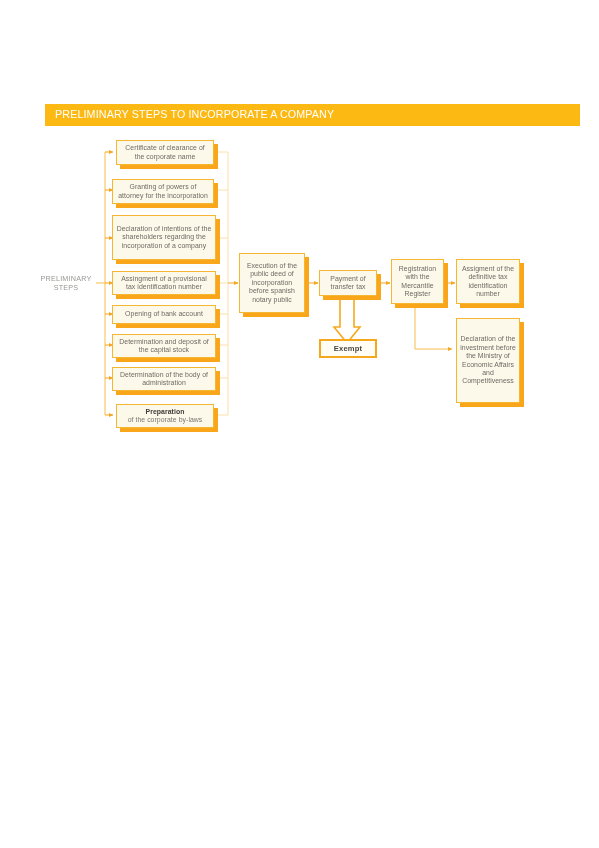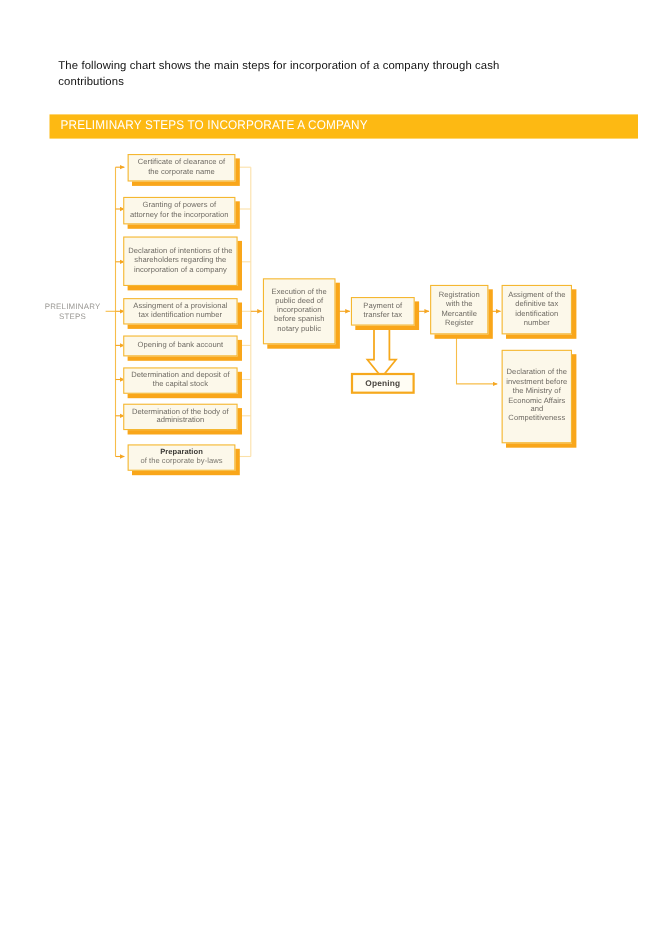--- a/index.html
+++ b/index.html
@@ -67,21 +67,20 @@
   }
 
   .bold-lead{font-weight:bold;color:#3C3A36;}
   .thin-lead{color:#7A776F;}
 </style>
 </head>
 <body>
 
 <div id="page">
 
-  <div class="intro">The following chart shows the main steps for incorporation of a company through cash contributions</div>
 
   <div class="titlebar">
     <span>PRELIMINARY STEPS TO INCORPORATE A COMPANY</span>
   </div>
 
   <div id="diagram">
 
     <svg id="wires" viewBox="0 0 599 848" width="599" height="848">
       <defs>
         <marker id="ar" markerWidth="5" markerHeight="5" refX="4.2" refY="2.1" orient="auto" markerUnits="userSpaceOnUse">
@@ -179,21 +178,21 @@
 
     <div class="node" style="left:391px;top:259px;width:53px;height:45px;">
       <span>Registration with the Mercantile Register</span>
     </div>
 
     <div class="node" style="left:456px;top:259px;width:64px;height:45px;">
       <span>Assigment of the definitive tax identification number</span>
     </div>
 
     <div class="exempt" style="left:319px;top:339px;width:58px;height:19px;">
-      <span>Opening</span>
+      <span>Exempt</span>
     </div>
 
     <div class="node" style="left:456px;top:318px;width:64px;height:85px;">
       <span>Declaration of the investment before the Ministry of Economic Affairs and Competitiveness</span>
     </div>
 
   </div>
 </div>
 
 </body></html>

